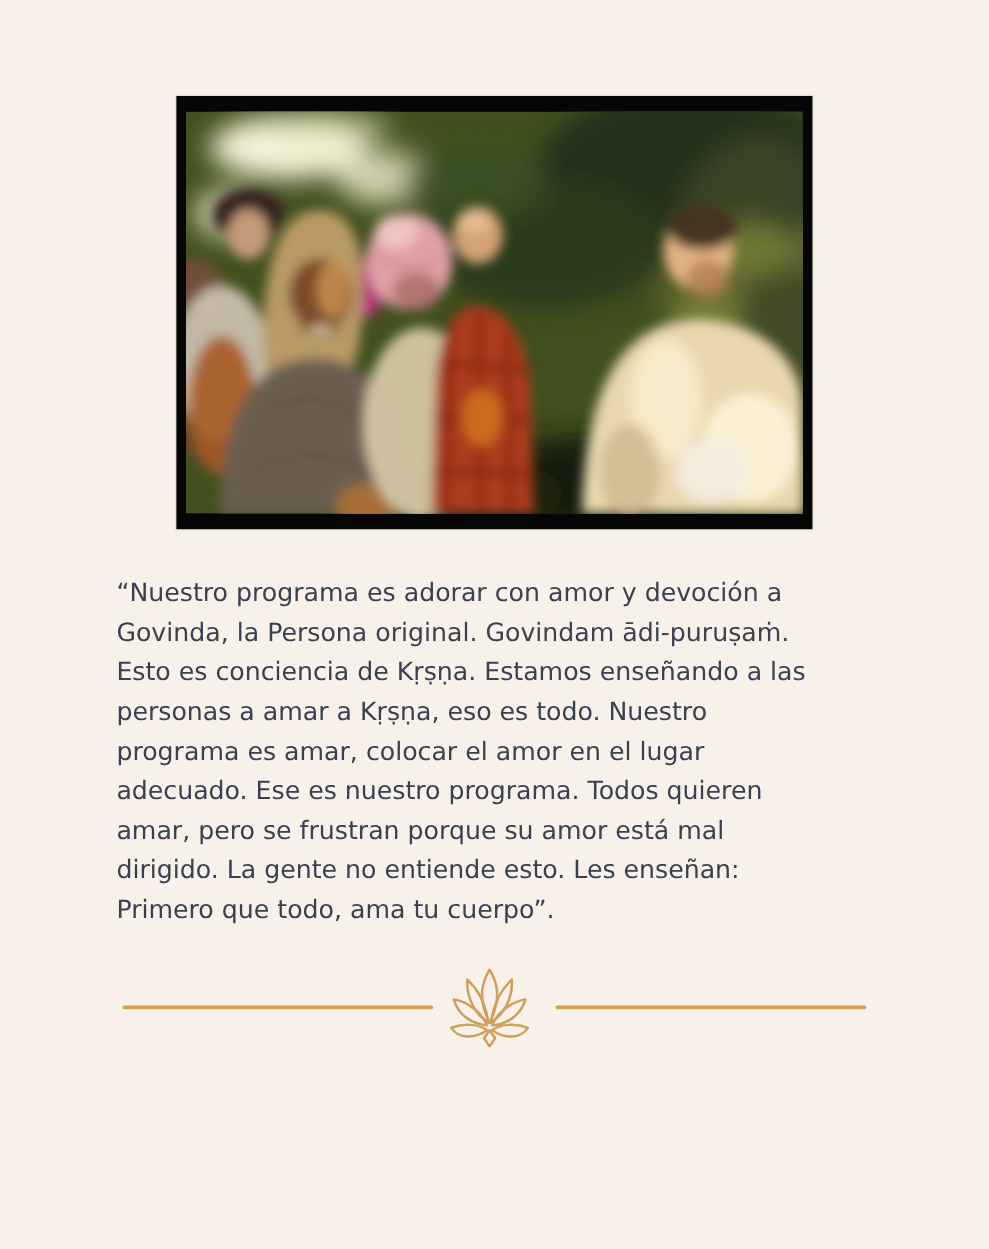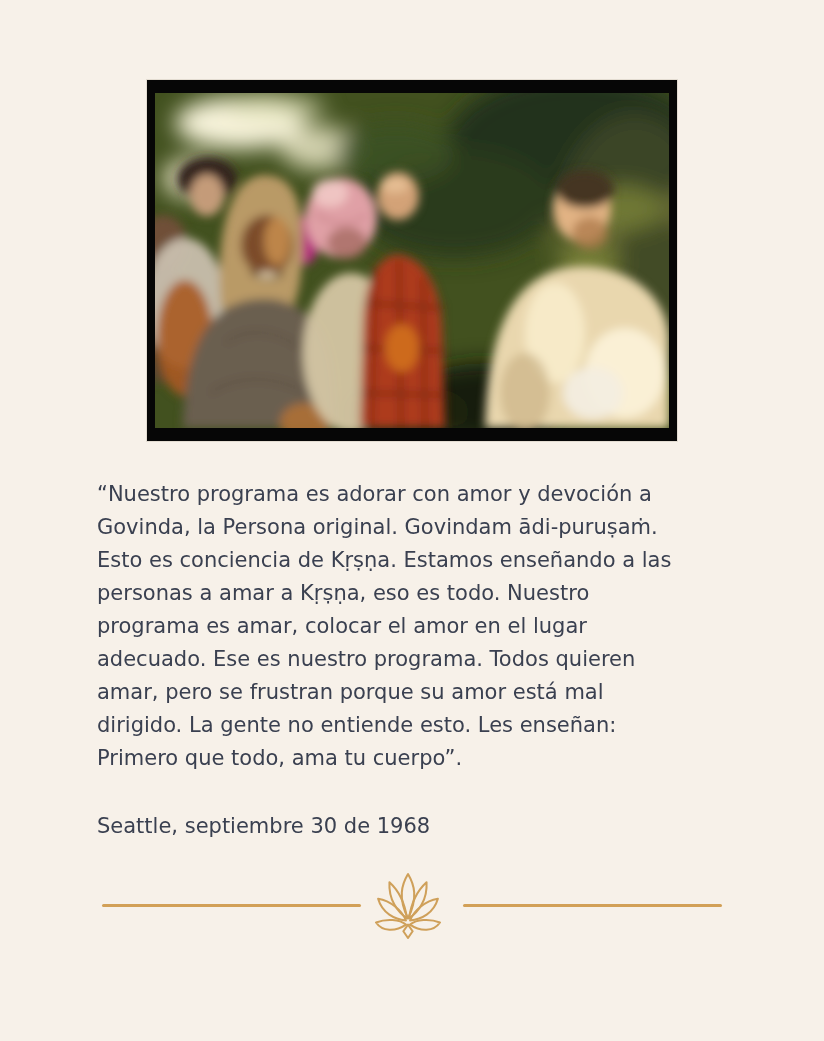--- a/index.html
+++ b/index.html
@@ -145,21 +145,20 @@
   <div class="content">
     <p class="quote">“Nuestro programa es adorar con amor y devoción a
 Govinda, la Persona original. Govindam ādi-puruṣaṁ.
 Esto es conciencia de Kṛṣṇa. Estamos enseñando a las
 personas a amar a Kṛṣṇa, eso es todo. Nuestro
 programa es amar, colocar el amor en el lugar
 adecuado. Ese es nuestro programa. Todos quieren
 amar, pero se frustran porque su amor está mal
 dirigido. La gente no entiende esto. Les enseñan:
 Primero que todo, ama tu cuerpo”.</p>
-    <p class="citation">Seattle, septiembre 30 de 1968</p>
   </div>
 
   <div class="divider">
     <span class="rule left"></span>
     <svg class="lotus" viewBox="0 0 64 66" fill="none" stroke="#cfa05a" stroke-width="2" stroke-linejoin="round">
       <path d="M32 3 C26 13 22 26 32 46 C42 26 38 13 32 3 Z"></path>
       <path d="M31 46 C22 40 13 28 14 11 C24 20 29 32 31 46 Z"></path>
       <path d="M33 46 C42 40 51 28 50 11 C40 20 35 32 33 46 Z"></path>
       <path d="M30 48 C19 47 7 41 3 27 C15 29 26 38 30 48 Z"></path>
       <path d="M34 48 C45 47 57 41 61 27 C49 29 38 38 34 48 Z"></path>

